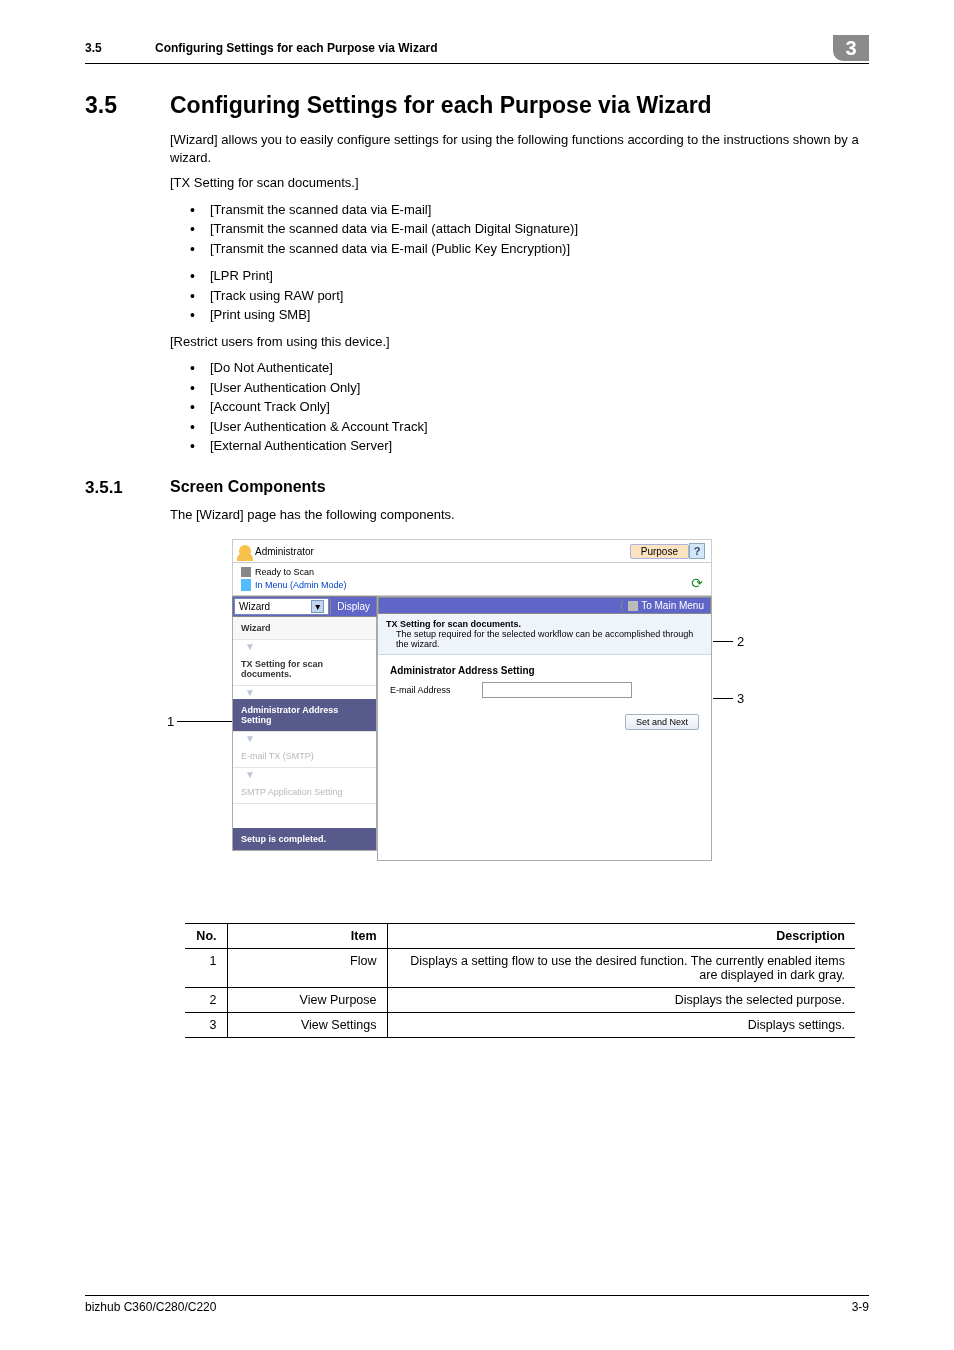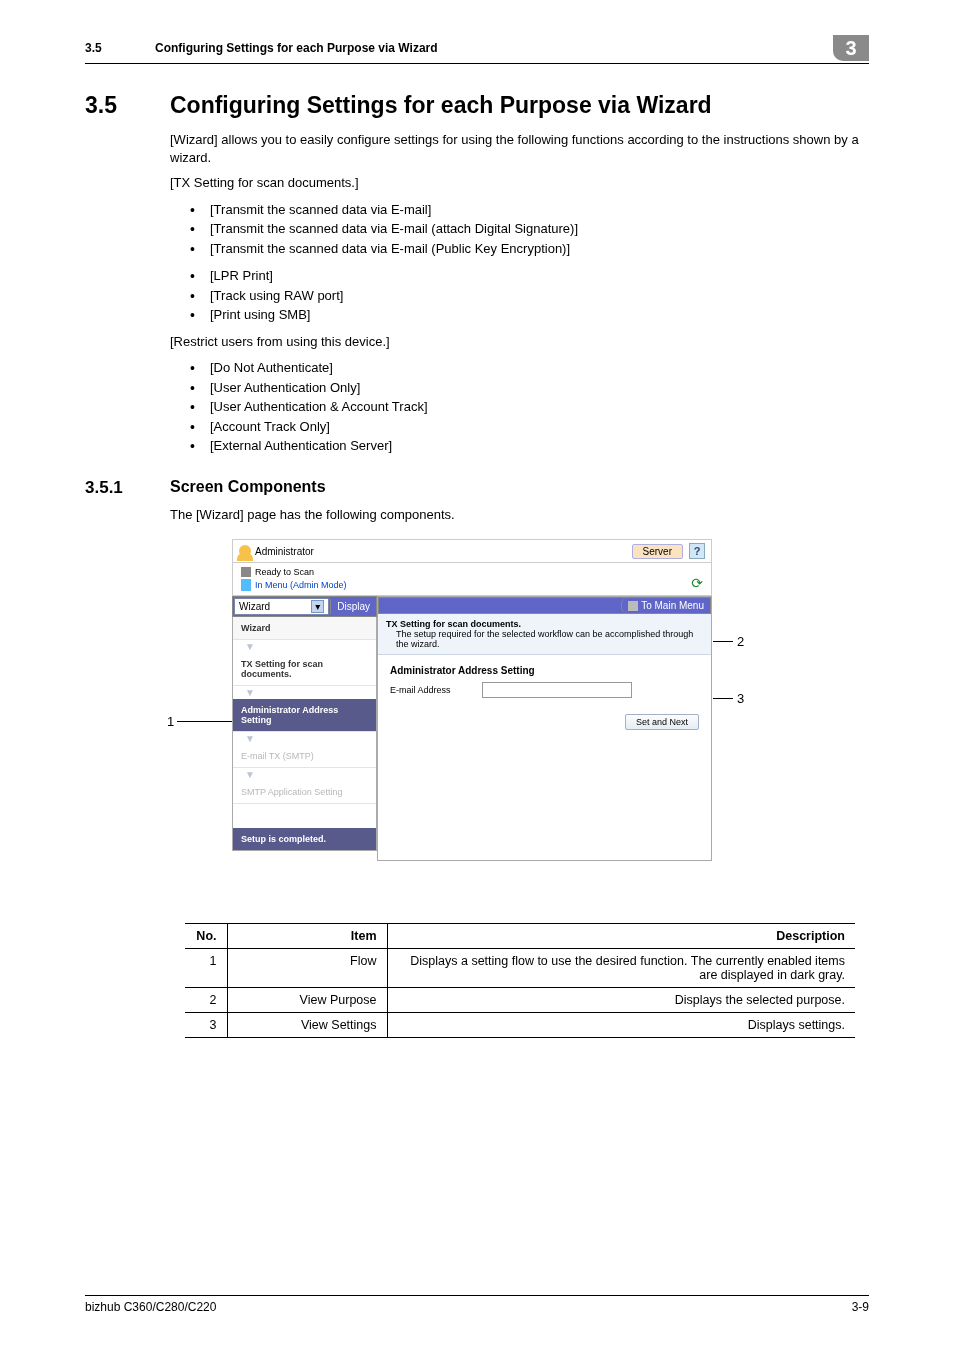--- a/index.html
+++ b/index.html
@@ -74,21 +74,20 @@
     left: 55px;
     top: 0;
     width: 480px;
     background: #fff;
   }
   .ws-topbar {
     border: 1px solid #ccc;
     display:flex;
     align-items:center;
     padding: 3px 6px;
-    gap: 6px;
     font-size: 10px;
     justify-content: flex-end;
   }
   .ws-topbar .admin-label { margin-right:auto; display:flex; align-items:center; gap:4px;}
   .ws-logout-btn {
     border:1px solid #b0b0e0;
     background:#fce3c0;
     padding:1px 10px;
     font-size:10px;
     border-radius:2px;
@@ -264,22 +263,22 @@
     <ul class="bullets">
       <li>[LPR Print]</li>
       <li>[Track using RAW port]</li>
       <li>[Print using SMB]</li>
     </ul>
 
     <p class="para">[Restrict users from using this device.]</p>
     <ul class="bullets">
       <li>[Do Not Authenticate]</li>
       <li>[User Authentication Only]</li>
+      <li>[Account Track Only]</li>
       <li>[User Authentication &amp; Account Track]</li>
-      <li>[Account Track Only]</li>
       <li>[External Authentication Server]</li>
     </ul>
   </div>
 
   <div class="h2-row">
     <div class="num">3.5.1</div>
     <div class="txt">Screen Components</div>
   </div>
   <div class="body-indent">
     <p class="para">The [Wizard] page has the following components.</p>
@@ -295,21 +294,21 @@
 
     <div class="callout" style="left:560px; top:152px;">3</div>
     <div class="callout-line" style="left:536px; top:159px; width:20px;"></div>
 
     <div class="wizard-shot">
       <div class="ws-topbar">
         <span class="admin-label">
           <span class="person-icon"></span>
           <span>Administrator</span>
         </span>
-        <span class="ws-logout-btn">Server</span>
+        <span class="ws-logout-btn">Purpose</span>
         <span class="ws-help">?</span>
       </div>
       <div class="ws-statusbar">
         <div class="line1">
           <span class="printer-icon"></span>
           <span>Ready to Scan</span>
         </div>
         <div class="line2">
           <span class="doc-icon"></span>
           <span>In Menu (Admin Mode)</span>

